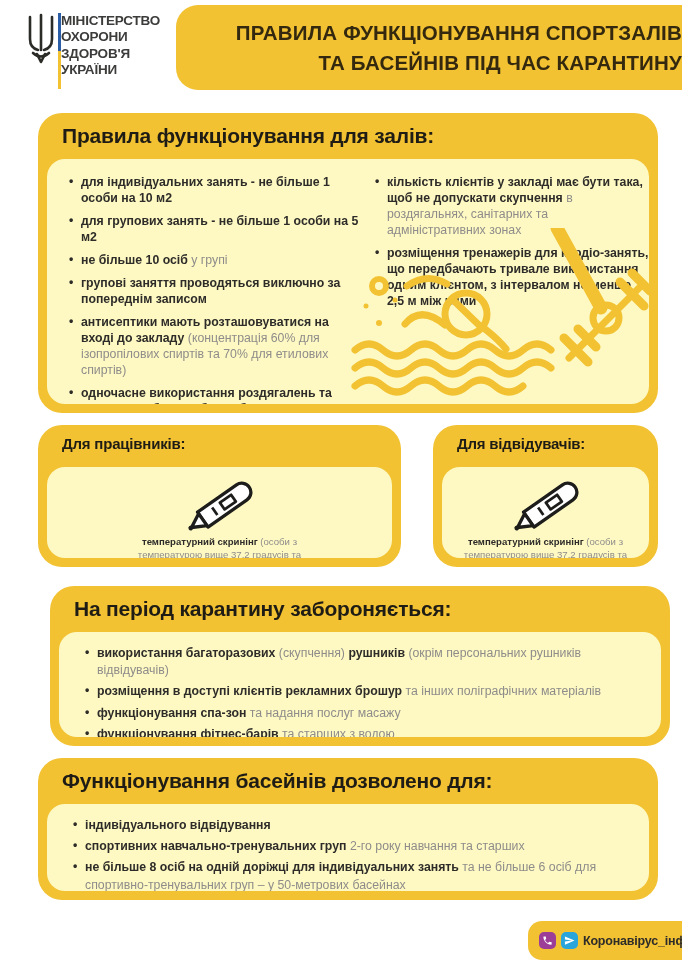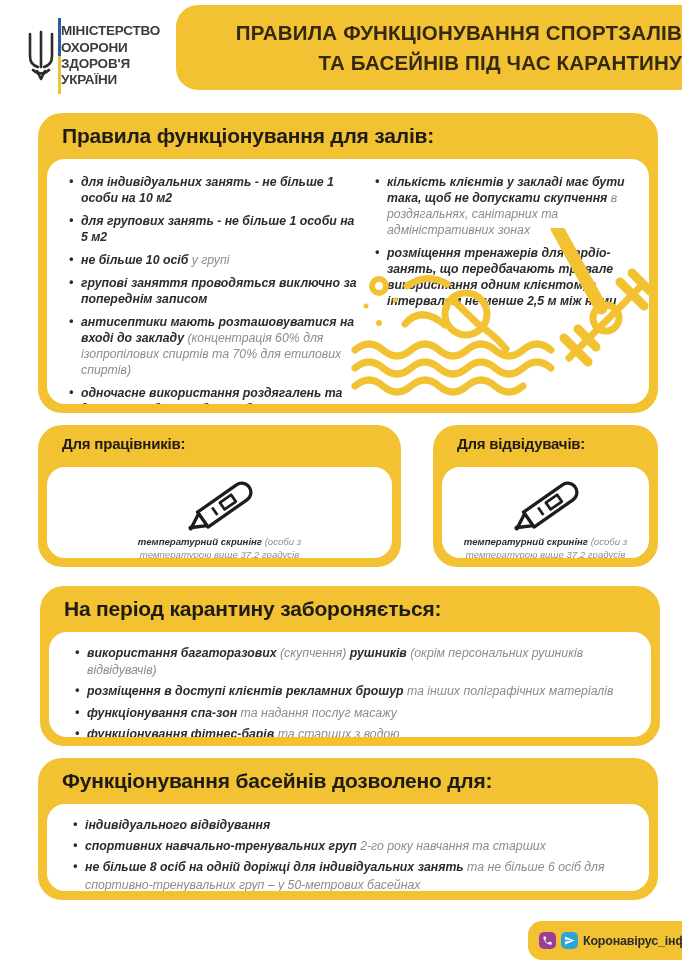--- a/index.html
+++ b/index.html
@@ -9,37 +9,37 @@
     --gray:#8E8C8A;
   }
   html,body{margin:0;padding:0;}
   body{background:#e8e8e8;font-family:"Liberation Sans",sans-serif;}
   .page{position:relative;width:682px;height:960px;background:#ffffff;overflow:hidden;margin:0 auto;}
 
   
   .header-banner{position:absolute;left:176px;top:5px;width:506px;height:85px;background:var(--yellow);
     border-radius:22px 0 0 22px;display:flex;flex-direction:column;justify-content:center;
     text-align:right;font-size:20.5px;font-weight:bold;color:#34290F;line-height:1.45;letter-spacing:0.2px;}
-  .ministry-logo{position:absolute;left:24px;top:13px;height:86px;display:flex;align-items:center;}
+  .ministry-logo{position:absolute;left:24px;top:13px;height:86px;display:flex;align-items:flex-start;}
   .flag-divider{width:3px;height:76px;background:linear-gradient(to bottom,#2B5DA7 50%,var(--yellow) 50%);}
   .ministry-name{font-size:13.5px;font-weight:bold;color:#3C3C3B;line-height:1.22;letter-spacing:-0.2px;}
 
   
   .card{position:absolute;background:var(--yellow);border-radius:24px;margin-left:8px;}
   .card-title{position:relative;padding:11px 24px 0 24px;font-weight:bold;color:var(--title);
     font-size:21px;letter-spacing:-0.2px;white-space:nowrap;}
-  .card-body{position:absolute;left:9px;right:9px;bottom:9px;background:#ffffff;border-radius:18px;overflow:hidden;font-style:italic;}
+  .card-body{position:absolute;left:9px;right:9px;bottom:9px;background:#fef9c3;border-radius:18px;overflow:hidden;}
 
   #sec-gyms{left:30px;top:113px;width:620px;height:300px;}
   #sec-gyms .card-body{top:46px;}
   #sec-workers{left:30px;top:425px;width:363px;height:142px;}
   #sec-visitors{left:425px;top:425px;width:225px;height:142px;}
   #sec-workers .card-title,#sec-visitors .card-title{font-size:15px;padding-top:10px;}
   #sec-workers .card-body,#sec-visitors .card-body{top:42px;}
-  #sec-prohibited{left:32px;top:586px;width:620px;height:160px;}
+  #sec-prohibited{left:42px;top:586px;width:620px;height:160px;}
   #sec-prohibited .card-body{top:46px;}
   #sec-pools{left:30px;top:758px;width:620px;height:142px;}
   #sec-pools .card-body{top:46px;}
 
   
   ul.bullets{list-style:none;margin:0;padding:0;}
   ul.bullets li{position:relative;padding-left:14px;margin-bottom:7px;font-size:12.3px;line-height:1.3;}
   ul.bullets li::before{content:"\2022";position:absolute;left:2px;top:-1px;color:var(--dark);font-weight:bold;}
   .sb{font-weight:bold;color:var(--dark);}
   .sr{font-weight:normal;color:var(--gray);}

